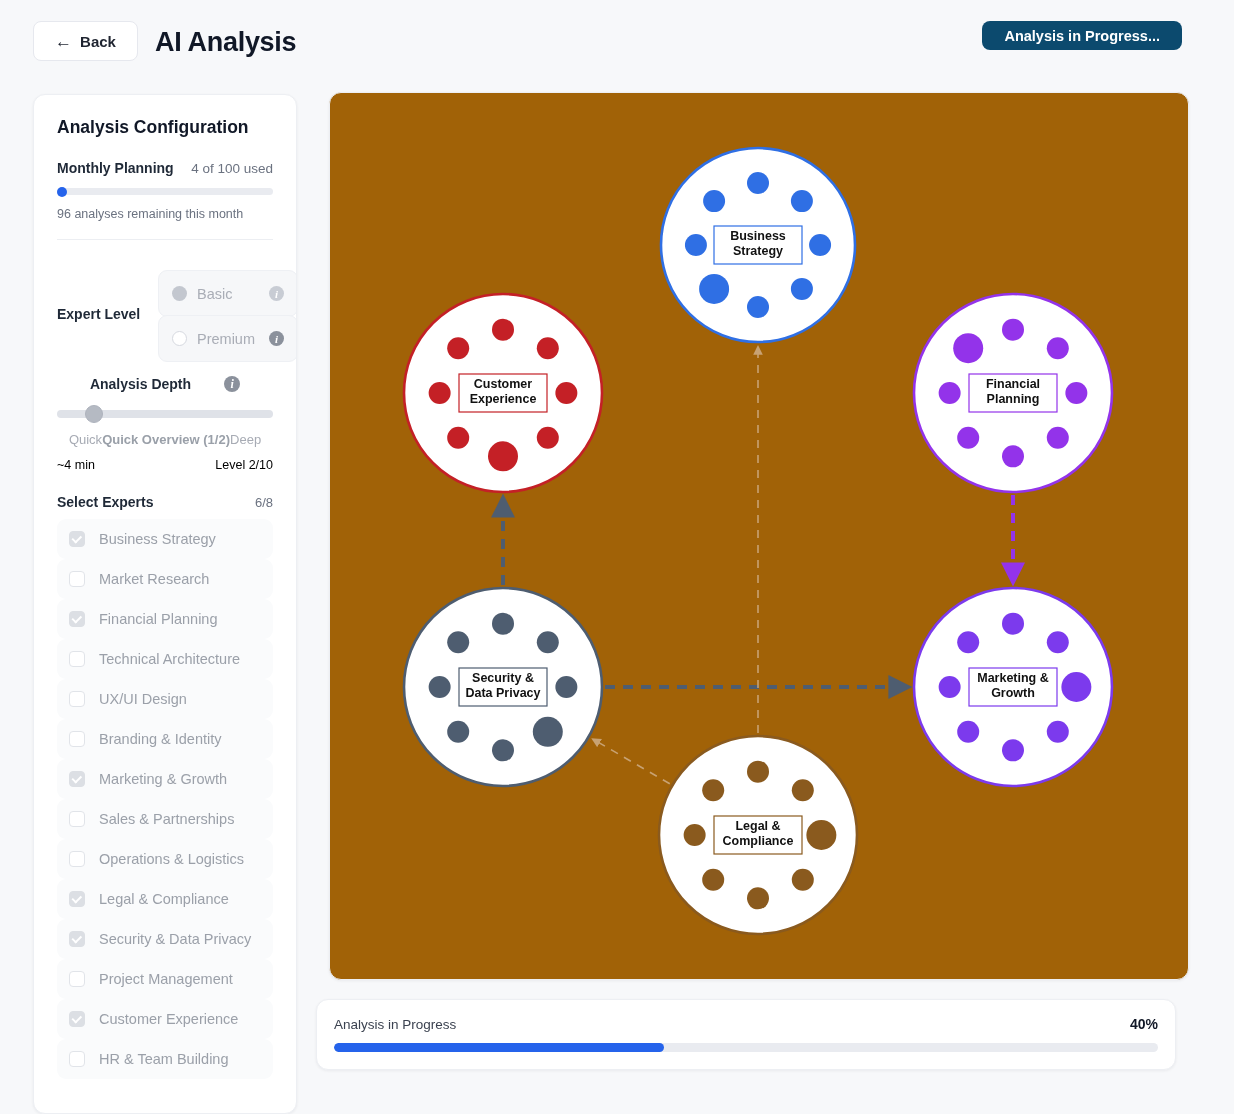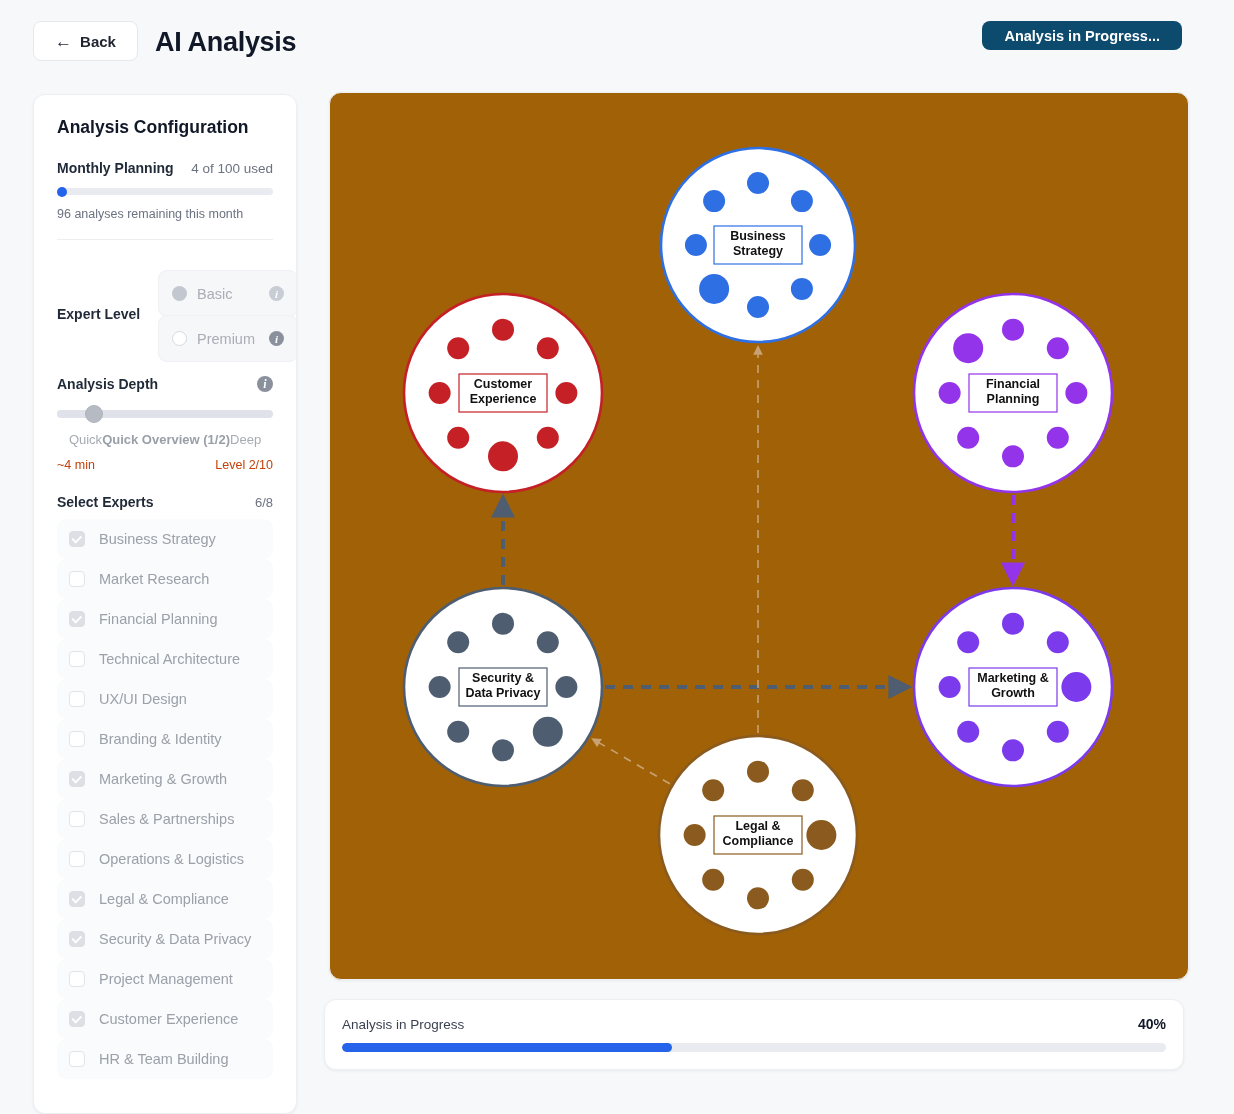--- a/index.html
+++ b/index.html
@@ -92,38 +92,38 @@
     width: 15px; height: 15px; border-radius: 50%;
     background: #c8ccd4; color: #ffffff;
     font-size: 11px; font-weight: 700; font-style: italic;
     display: flex; align-items: center; justify-content: center;
     font-family: "Liberation Serif", serif; flex: 0 0 auto;
   }
   .info-i.dark { background: #8b919c; }
   .info-i.lg { width: 16px; height: 16px; font-size: 12px; }
 
   
-  .depth-head { display: flex; align-items: center; justify-content: space-between; margin-top: 2px; gap: 33px; }
+  .depth-head { display: flex; align-items: center; justify-content: center; margin-top: 2px; gap: 33px; }
   .depth-track {
     margin-top: 18px; height: 8px; border-radius: 5px; background: #dfe2e8;
     position: relative;
   }
   .depth-thumb {
     position: absolute; left: 13%; top: -5px;
     width: 18px; height: 18px; border-radius: 50%;
     background: #b5bac3; border: 1px solid #aeb3bd;
   }
   .depth-scale {
     margin-top: 14px; display: flex; justify-content: center; align-items: baseline;
     font-size: 13px; color: #a7abb4; white-space: nowrap;
   }
   .depth-scale .mid { font-weight: 700; color: #9aa0a9; }
   .depth-meta {
     margin-top: 11px; display: flex; justify-content: space-between;
-    font-size: 12.5px; color: #c2410c;
+    font-size: 12.5px; color: #000000;
   }
 
   
   .experts-head { display: flex; align-items: baseline; justify-content: space-between; margin-top: 22px; }
   .experts-count { font-size: 13px; color: #6b7280; }
   .expert-list { margin-top: 9px; }
   .expert-item {
     display: flex; align-items: center; gap: 14px;
     height: 40px; padding: 0 12px; border-radius: 9px;
     background: #fafbfc; margin-bottom: 0px;
@@ -147,21 +147,21 @@
     width: 860px; height: 888px;
     background: #a16207; border-radius: 12px;
     border: 1px solid #edeff3;
     box-shadow: 0 1px 3px rgba(16,24,40,.06);
     overflow: hidden;
   }
   .canvas-card svg { display: block; }
 
   
   .bottom-card {
-    position: absolute; left: 324px; top: 999px;
+    position: absolute; left: 316px; top: 999px;
     width: 860px; height: 71px;
     background: #ffffff; border-radius: 12px;
     border: 1px solid #edeff3;
     box-shadow: 0 1px 3px rgba(16,24,40,.06);
     padding: 16px 17px;
   }
   .bottom-row { display: flex; align-items: baseline; justify-content: space-between; }
   .bottom-label { font-size: 13.5px; color: #3b4250; }
   .bottom-pct { font-size: 14px; font-weight: 700; color: #111827; }
   .bottom-track {

